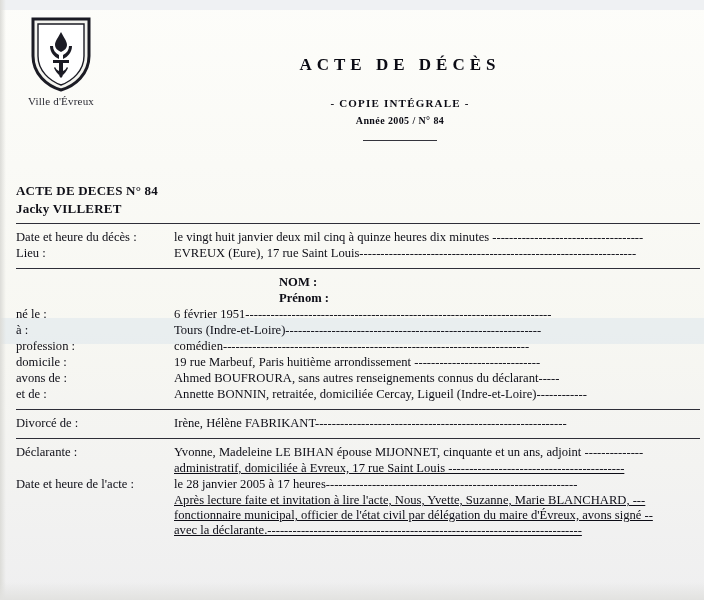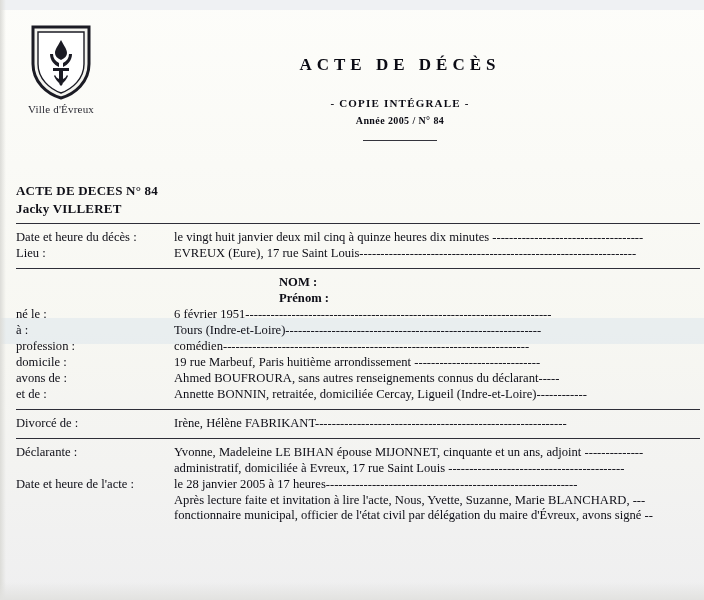--- a/index.html
+++ b/index.html
@@ -42,21 +42,21 @@
     position: absolute;
     left: 0; bottom: 0;
     width: 704px; height: 18px;
     background: linear-gradient(180deg, rgba(255,255,255,0), #e2e2e0);
   }
 
   
   .crest {
     position: absolute;
     left: 14px;
-    top: 24px;
+    top: 16px;
     width: 94px;
     text-align: center;
   }
   .shield {
     width: 62px;
     height: 76px;
     margin: 0 auto;
     position: relative;
   }
   .shield svg { display: block; }
@@ -147,20 +147,21 @@
   .val {
     flex: 1 1 auto;
     color: #0d0d16;
     white-space: nowrap;
     overflow: hidden;
   }
   .val.b { font-weight: bold; }
   .cont {
     margin-left: 158px;
     color: #0d0d16;
+    text-decoration: underline;
   }
 </style>
 </head>
 <body>
 
 <div class="page">
 
   <div class="tint tint-b"></div>
   <div class="tint tint-a"></div>
   <div class="edge-left"></div>
@@ -257,15 +258,16 @@
     </div>
     <div class="cont">administratif, domiciliée à Evreux, 17 rue Saint Louis ------------------------------------------</div>
 
     <div class="row">
       <div class="lbl">Date et heure de l'acte :</div>
       <div class="val">le 28 janvier 2005 à 17 heures------------------------------------------------------------</div>
     </div>
 
     <div class="cont">Après lecture faite et invitation à lire l'acte, Nous,  Yvette, Suzanne, Marie BLANCHARD, ---</div>
     <div class="cont">fonctionnaire municipal, officier de l'état civil par délégation du maire d'Évreux, avons signé --</div>
+    <div class="cont">avec la déclarante.---------------------------------------------------------------------------</div>
 
   </div>
 </div>
 
 </body></html>

